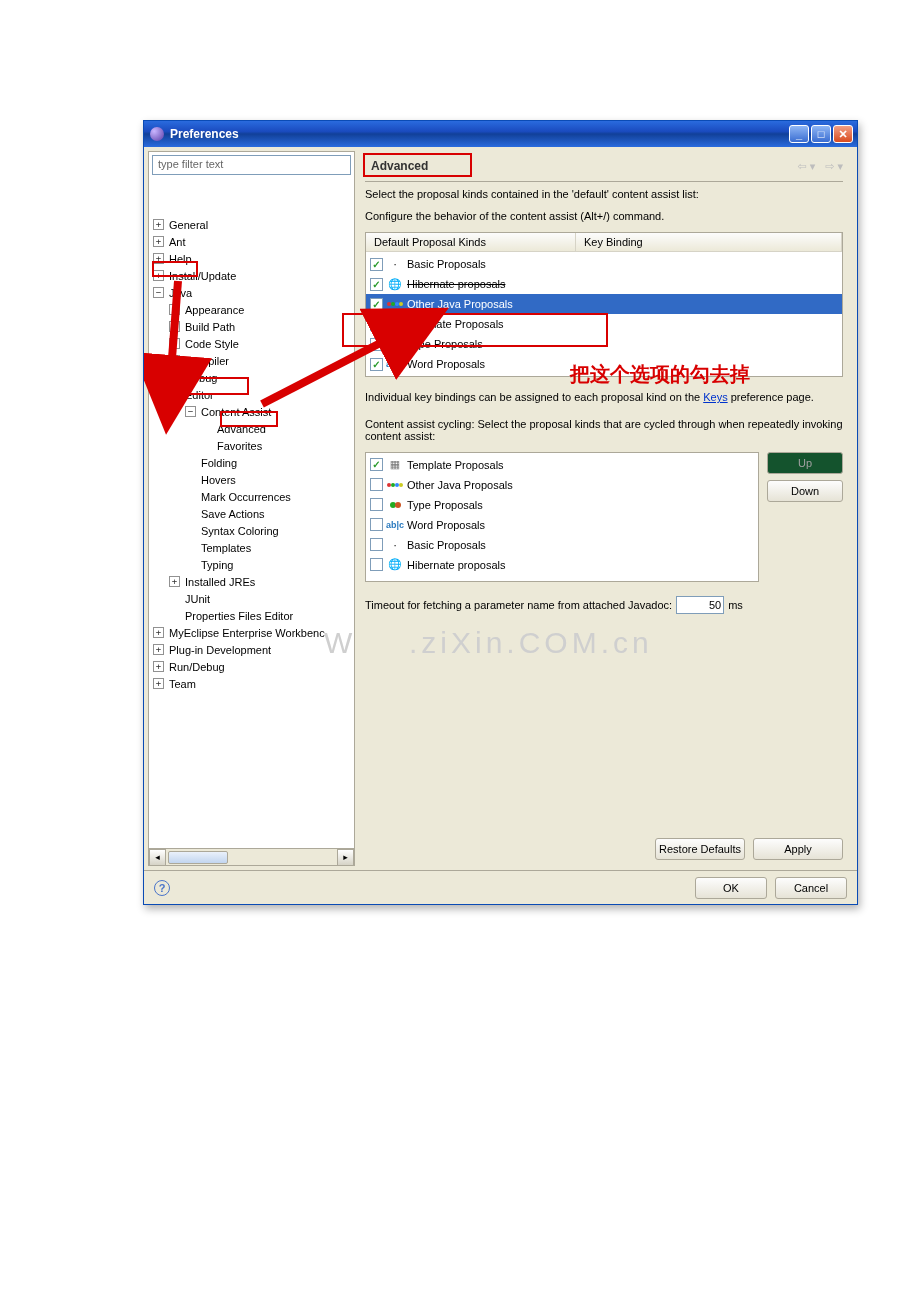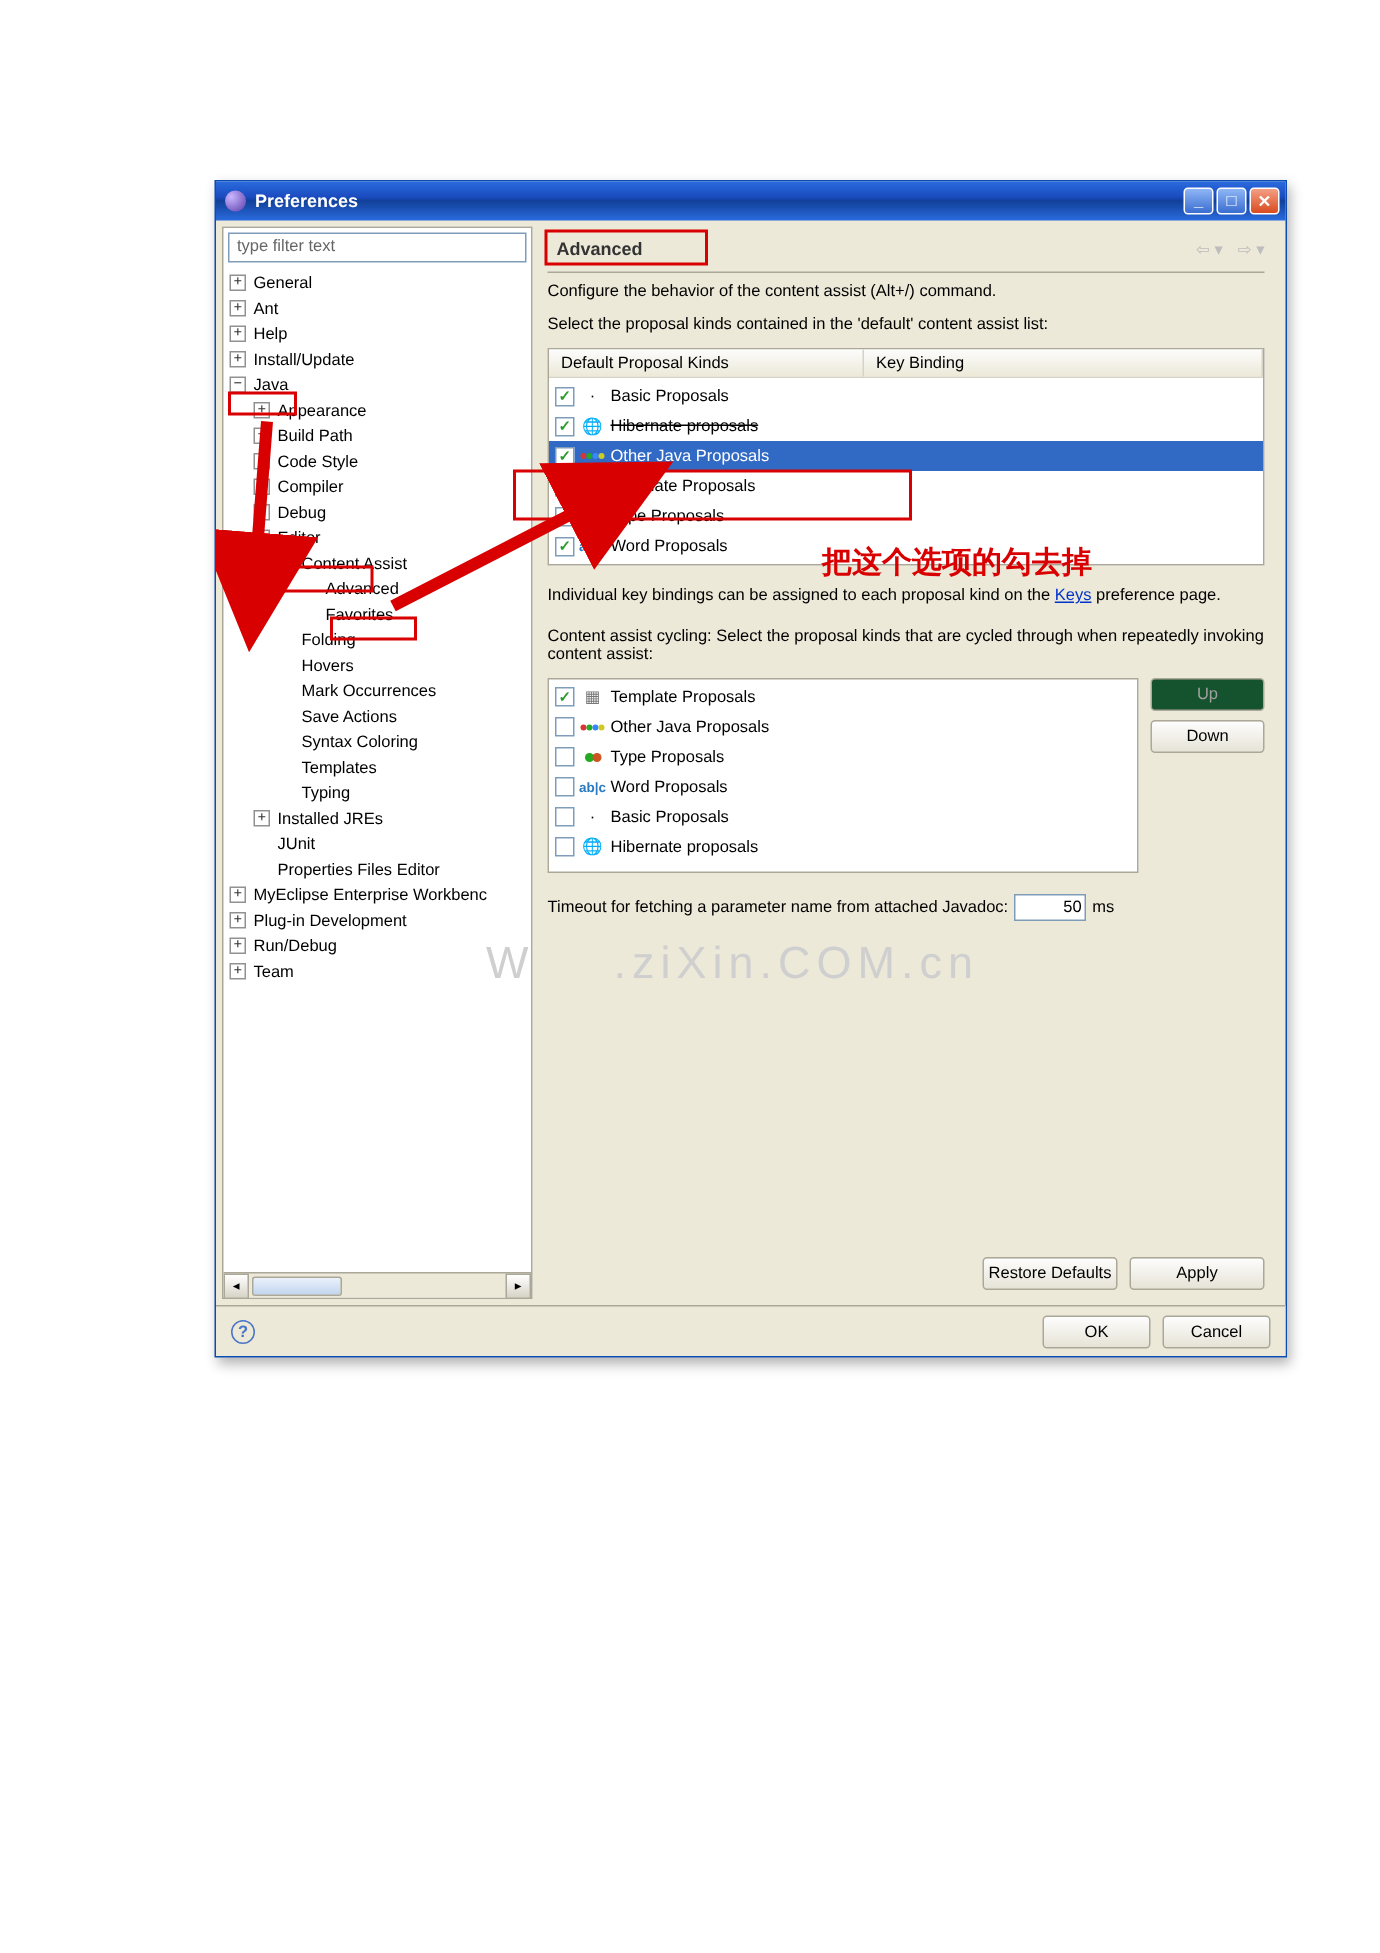--- a/index.html
+++ b/index.html
@@ -8,21 +8,21 @@
 .window { position: absolute; left: 143px; top: 120px; width: 715px; height: 785px; border: 1px solid #0a4bb5; background: #ece9d8; box-shadow: 2px 4px 8px rgba(0,0,0,.3); }
 .titlebar { height: 26px; background: linear-gradient(#2a6bde,#1a4bbf 40%,#114099 50%,#2a6bde); display:flex; align-items:center; padding:0 4px 0 6px; color:#fff; font-weight:bold; }
 .titlebar .eclipse-ic { width:14px; height:14px; border-radius:50%; background:radial-gradient(circle at 30% 30%, #c9b6ff, #5a3da8); margin-right:6px; }
 .title-text { flex:1; font-size:12px; }
 .win-btns { display:flex; gap:2px; }
 .win-btn { width:20px; height:18px; border:1px solid #fff; border-radius:3px; display:flex; align-items:center; justify-content:center; font-weight:bold; font-size:11px; }
 .win-min{ background:linear-gradient(#8fb6f5,#3a6dd1); color:#fff;}
 .win-max{ background:linear-gradient(#8fb6f5,#3a6dd1); color:#fff;}
 .win-close{ background:linear-gradient(#f39f84,#d94b1f); color:#fff;}
 .body { display:flex; height: calc(100% - 60px); padding:4px; }
-.left-pane { width:207px; display:flex; flex-direction:column; border:1px solid #aca899; background:#fff;}
+.left-pane { width:207px; display:flex; flex-direction:column; border:1px solid #aca899; background:#fff;gap:36px;}
 .filter { margin:3px; border:1px solid #7f9db9; height:20px; padding:1px 3px;}
 .filter input { border:0; outline:0; width:100%; font-family:inherit; font-size:11px; color:#666; }
 .tree { flex:1; overflow:auto; padding:2px 0;}
 .tree ul { list-style:none; margin:0; padding:0 0 0 16px; }
 .tree > ul { padding-left:4px; }
 .tree li { padding:0; white-space:nowrap;}
 .node { display:flex; align-items:center; height:17px; cursor:default;}
 .exp { width:11px; height:11px; border:1px solid #919191; background:#fff; display:flex; align-items:center; justify-content:center; font-size:9px; line-height:1; margin-right:4px; color:#333; font-family:monospace;}
 .exp.none { border:0; background:transparent;}
 .lbl { padding:0 1px; }
@@ -273,22 +273,22 @@
     </div>
 
     <div class="right-pane">
       <div class="hdr-row">
         <span class="hdr-title">Advanced</span>
         <div class="nav-arrows">
           <span>⇦ ▾</span>
           <span>⇨ ▾</span>
         </div>
       </div>
+      <div class="section-txt">Select the proposal kinds contained in the 'default' content assist list:</div>
       <div class="section-txt">Configure the behavior of the content assist (Alt+/) command.</div>
-      <div class="section-txt">Select the proposal kinds contained in the 'default' content assist list:</div>
 
       <div class="tbl-wrap">
         <div class="tbl-head">
           <div class="th">Default Proposal Kinds</div>
           <div class="th">Key Binding</div>
         </div>
         <div class="rows">
           <div class="row">
                 <span class="cb">✓</span>
                 <span class="ic">·</span>
@@ -398,21 +398,21 @@
     <div style="flex:1"></div>
     <div class="btn">OK</div>
     <div class="btn">Cancel</div>
   </div>
 
   <div class="redbox" style="left:219px; top:32px; width:109px; height:24px;"></div>
   <div class="redbox" style="left:8px; top:140px; width:46px; height:16px;"></div>
   <div class="redbox" style="left:33px; top:256px; width:72px; height:18px;"></div>
   <div class="redbox" style="left:76px; top:290px; width:58px; height:16px;"></div>
   <div class="redbox" style="left:198px; top:192px; width:266px; height:34px;"></div>
-  <div class="anno" style="left:404px; top:240px;">把这个选项的勾去掉</div>
+  <div class="anno" style="left:426px; top:240px;">把这个选项的勾去掉</div>
 
   <svg class="arrow" style="left:0;top:0;" width="715" height="400">
     <defs>
           <marker id="ah" markerWidth="10" markerHeight="10" refX="2" refY="5" orient="auto">
             <path d="M0,0 L10,5 L0,10 Z" fill="#d80000"></path>
           </marker>
         </defs>
     <line x1="34" y1="160" x2="27" y2="250" stroke="#d80000" stroke-width="8" marker-end="url(#ah)"></line>
     <line x1="118" y1="283" x2="248" y2="216" stroke="#d80000" stroke-width="8" marker-end="url(#ah)"></line>
   </svg>

